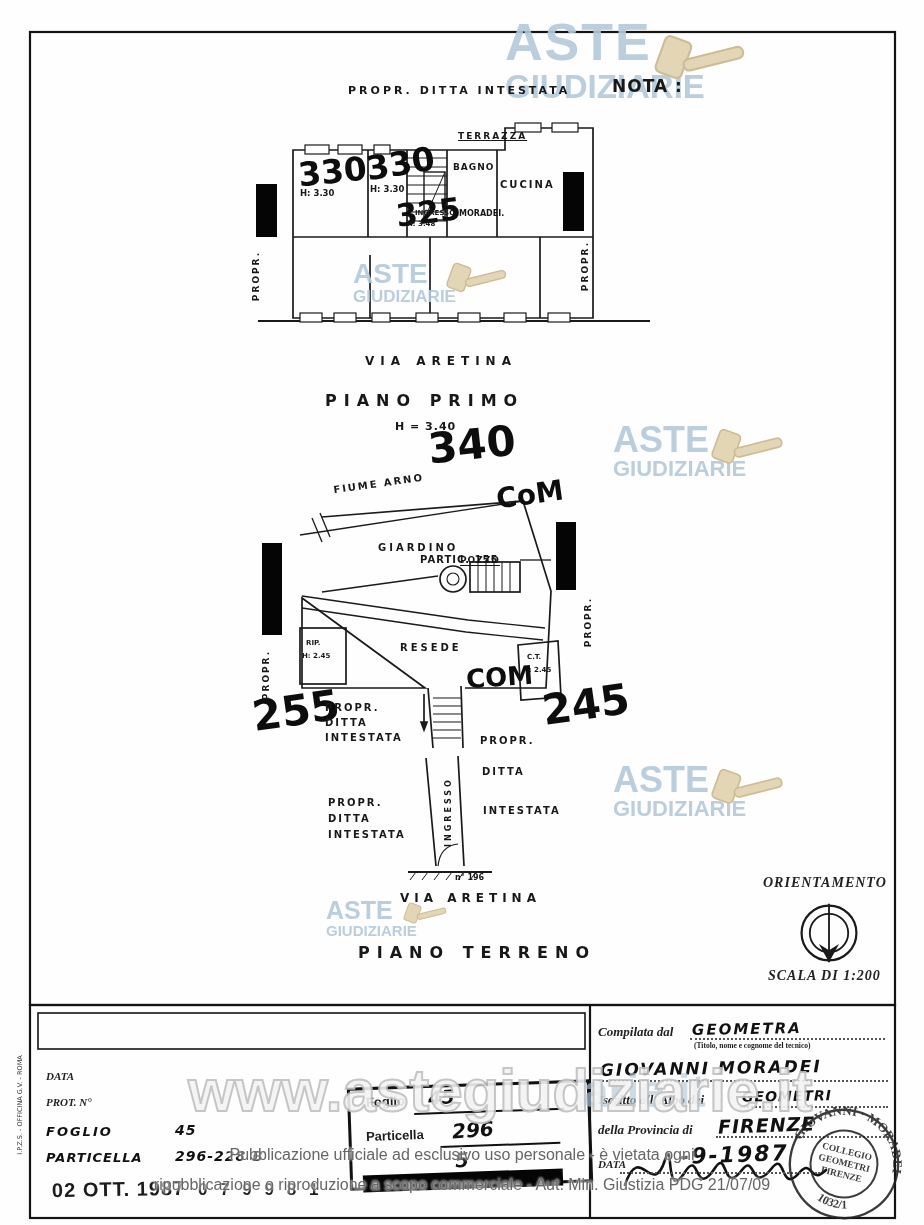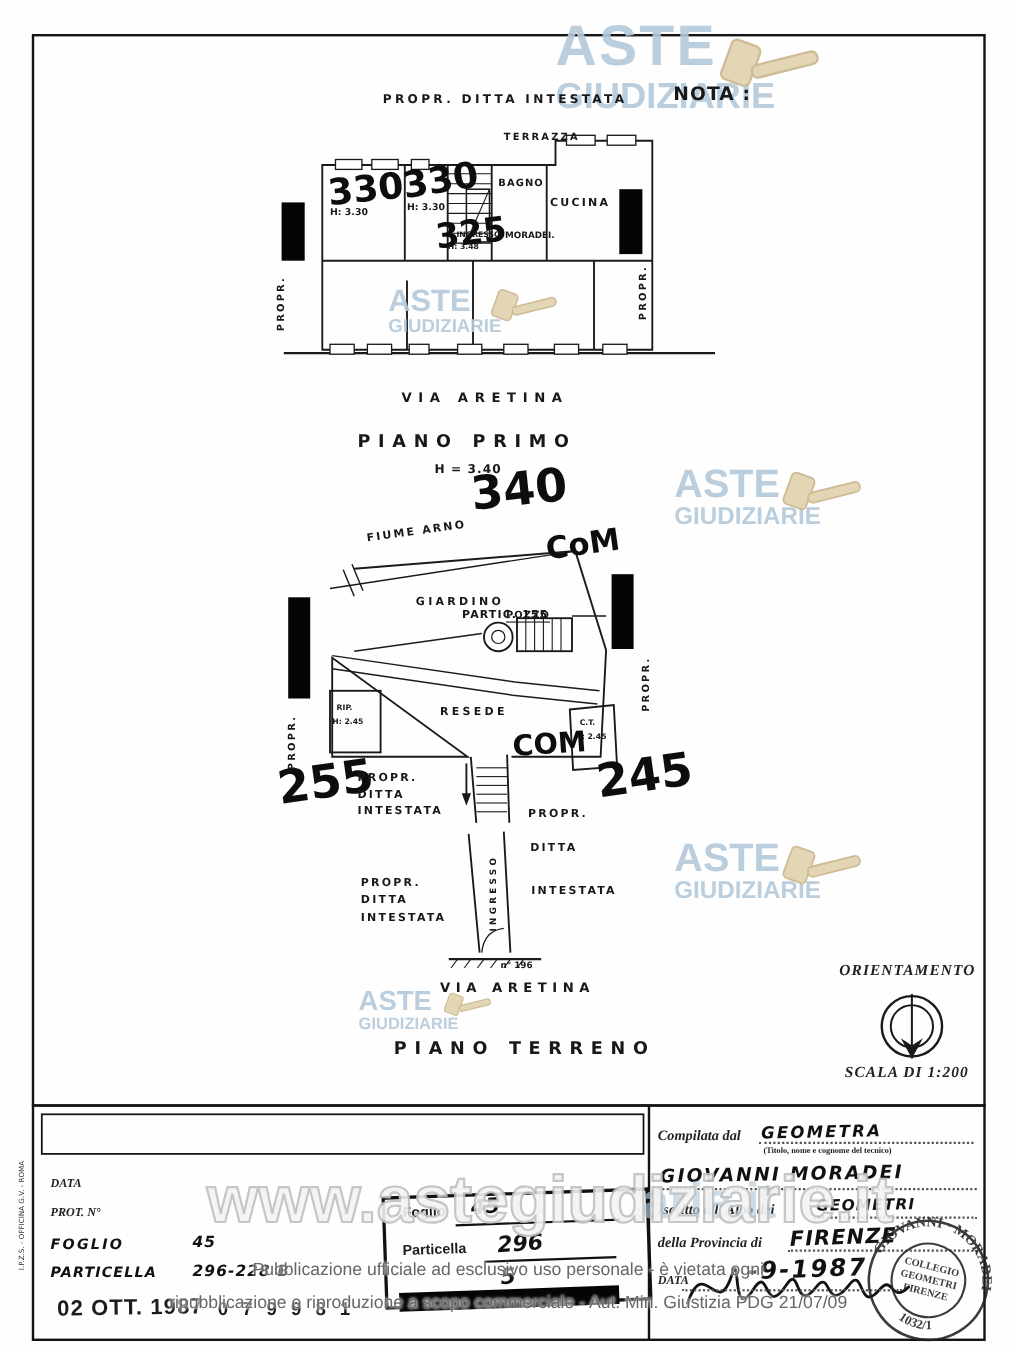--- a/index.html
+++ b/index.html
@@ -187,21 +187,21 @@
       <rect x="14" y="4" width="26" height="36" rx="5" transform="rotate(20 27 22)"></rect>
       <rect x="36" y="18" width="58" height="11" rx="5" transform="rotate(-14 65 23)"></rect>
     </g>
   </svg>
 
   <div class="abs" style="left:612px;top:76px;width:265px;display:flex;">
     <span class="lbl" style="font-size:17px;letter-spacing:1px;margin-right:6px;">NOTA :</span>
   </div>
 
   <div class="abs lbl" style="left:348px;top:84px;font-size:11px;letter-spacing:3px;">PROPR. DITTA INTESTATA</div>
-  <div class="abs lbl" style="left:458px;top:120px;font-size:9px;letter-spacing:2px;">TERRAZZA</div>
+  <div class="abs lbl" style="left:458px;top:131px;font-size:9px;letter-spacing:2px;text-decoration:underline;">TERRAZZA</div>
   <div class="abs hand" style="left:298px;top:152px;font-size:33px;transform:rotate(-6deg);">330</div>
   <div class="abs lbl" style="left:300px;top:188px;font-size:8.5px;">H: 3.30</div>
   <div class="abs hand" style="left:366px;top:144px;font-size:33px;transform:rotate(-9deg);">330</div>
   <div class="abs lbl" style="left:370px;top:184px;font-size:8.5px;">H: 3.30</div>
   <div class="abs lbl" style="left:453px;top:162px;font-size:9px;letter-spacing:1px;">BAGNO</div>
   <div class="abs lbl" style="left:500px;top:179px;font-size:10px;letter-spacing:2px;">CUCINA</div>
   <div class="abs hand" style="left:396px;top:194px;font-size:31px;transform:rotate(-7deg);">325</div>
   <div class="abs lbl" style="left:415px;top:209px;font-size:7px;">INGRESSO</div>
   <div class="abs lbl" style="left:407px;top:220px;font-size:7px;">H: 3.48</div>
   <div class="abs lbl" style="left:459px;top:209px;font-size:8px;">MORADEI.</div>

